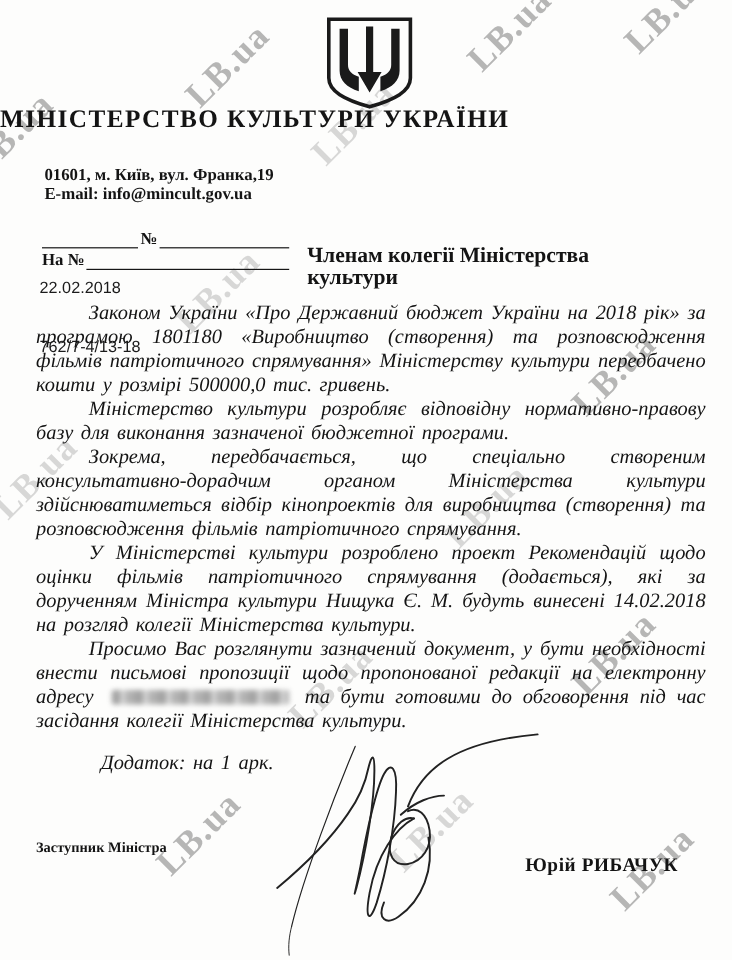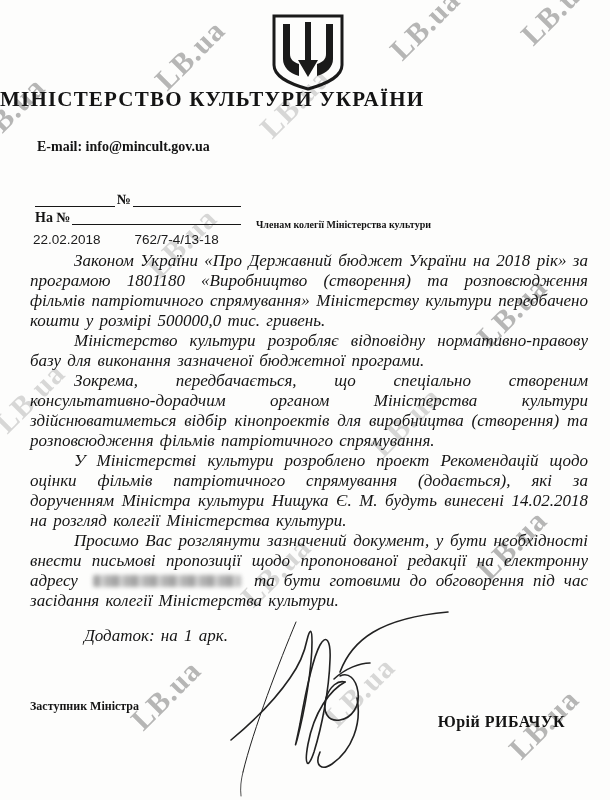--- a/index.html
+++ b/index.html
@@ -34,25 +34,25 @@
   .num-line .nlab { padding:0 2px; line-height:15px; }
   .reply-line {
     position:absolute; left:35px; top:209px; width:206px;
     display:flex; align-items:center; font-weight:bold; font-size:14px;
   }
   .reply-line .lab { line-height:15px; padding-right:2px; white-space:nowrap; }
   .reply-line .seg { flex:1; border-bottom:1.5px solid #161616; height:15px; }
   .date-row {
     position:absolute; left:33px; top:232px;
     font-family:"Liberation Sans", sans-serif; font-size:13.5px;
-    display:flex; gap:34px; color:#1b1b1b;
+    display:flex; gap:34px; color:#1b1b1b;flex-direction:column;
   }
   .recipient {
     position:absolute; left:256px; top:203px; width:290px;
-    font-weight:bold; font-size:10px; line-height:19px;margin-top:12px;
+    font-weight:bold; font-size:18px; line-height:19px;
   }
   
   .body-text {
     position:absolute; left:30px; top:251px; width:558px;
     font-size:17px; line-height:20px; text-align:justify; word-spacing:2px;
   }
   .body-text p { margin:0; text-indent:44px;font-style:italic; }
   .redact {
     display:inline-block; width:148px; height:12px; margin:0 4px -1px 6px;
     border-radius:2px; opacity:.8;
@@ -88,20 +88,21 @@
   <svg class="emblem" width="80" height="78" viewBox="0 0 80 78">
     <path d="M6,3 H74 V52 C74,63 61,70 40,76 C19,70 6,63 6,52 Z" fill="none" stroke="#1a1a1a" stroke-width="3"></path>
     <path d="M37,9 h6 v38 h7 l-10,17 -10,-17 h7 z" fill="#1a1a1a"></path>
     <path d="M15,11 h7 v30 c0,5 3,8 9,10 v12 c-10,-3 -16,-9 -16,-17 z" fill="#1a1a1a"></path>
     <path d="M65,11 h-7 v30 c0,5 -3,8 -9,10 v12 c10,-3 16,-9 16,-17 z" fill="#1a1a1a"></path>
   </svg>
 
   <h1 class="page-title">МІНІСТЕРСТВО КУЛЬТУРИ УКРАЇНИ</h1>
 
   <div class="address">
+    <div>01601, м. Київ, вул. Франка,19</div>
     <div>E-mail: info@mincult.gov.ua</div>
   </div>
 
   <div class="num-line">
     <span class="seg l"></span>
     <span class="nlab">№</span>
     <span class="seg r"></span>
   </div>
 
   <div class="reply-line">

